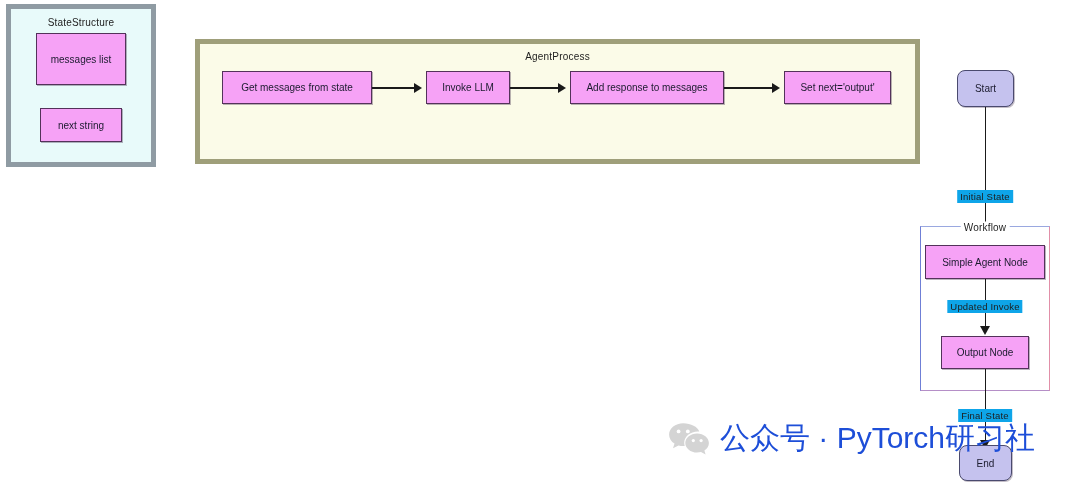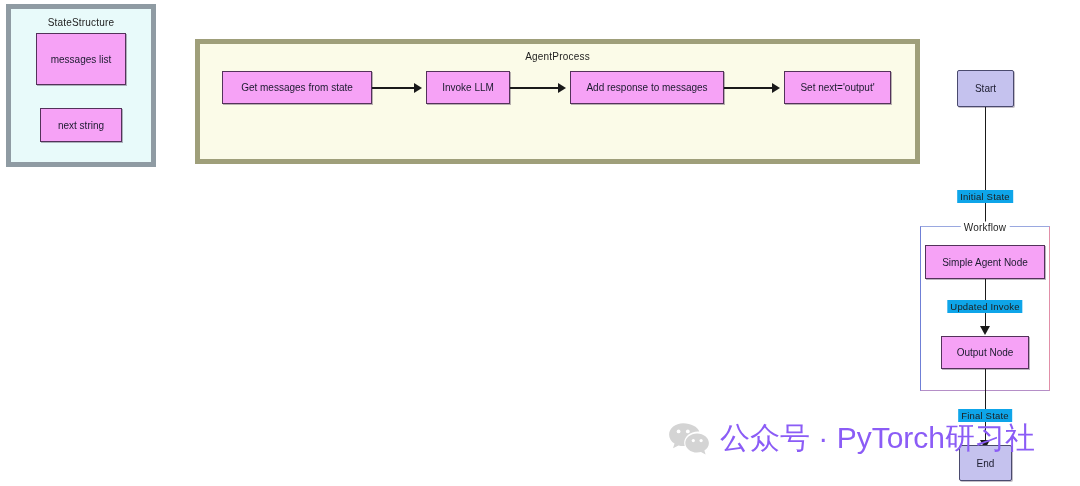--- a/index.html
+++ b/index.html
@@ -100,21 +100,21 @@
     line-height: 1.1;
   }
   .node.rect {
     background: #f6a2f6;
     border: 1.5px solid #53325a;
     box-shadow: 1px 1px 0 rgba(60,40,70,0.35);
   }
   .node.stadium {
     background: #c5c2ee;
     border: 1.5px solid #4a4a6e;
-    border-radius: 2px;
+    border-radius: 8px;
     box-shadow: 1px 1px 0 rgba(60,40,70,0.3);
   }
 
   
   .edge-h, .edge-v {
     position: absolute;
     background: #1a1a1a;
   }
   .edge-h { height: 1.5px; }
   .edge-v { width: 1.5px; }
@@ -146,21 +146,21 @@
   }
 
   
   #watermark {
     position: absolute;
     left: 668px;
     top: 418px;
     display: flex;
     align-items: center;
     gap: 10px;
-    color: #8b5cf6;
+    color: #1d4ed8;
     font-size: 30px;
     font-family: "Liberation Sans", sans-serif;
     white-space: nowrap;
     pointer-events: none;
     user-select: none;
   }
   #watermark .wechat-glyph {
     position: relative;
     width: 42px;
     height: 34px;

